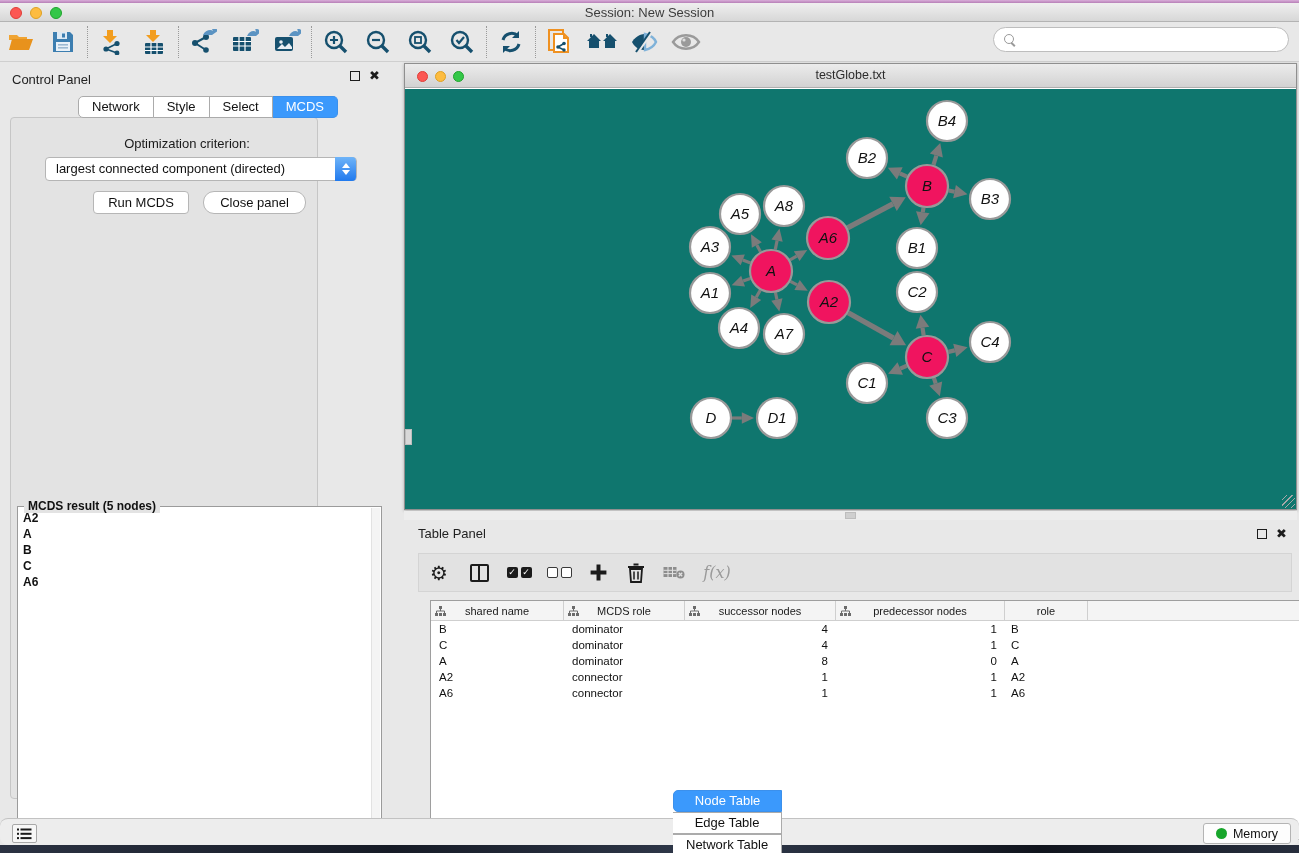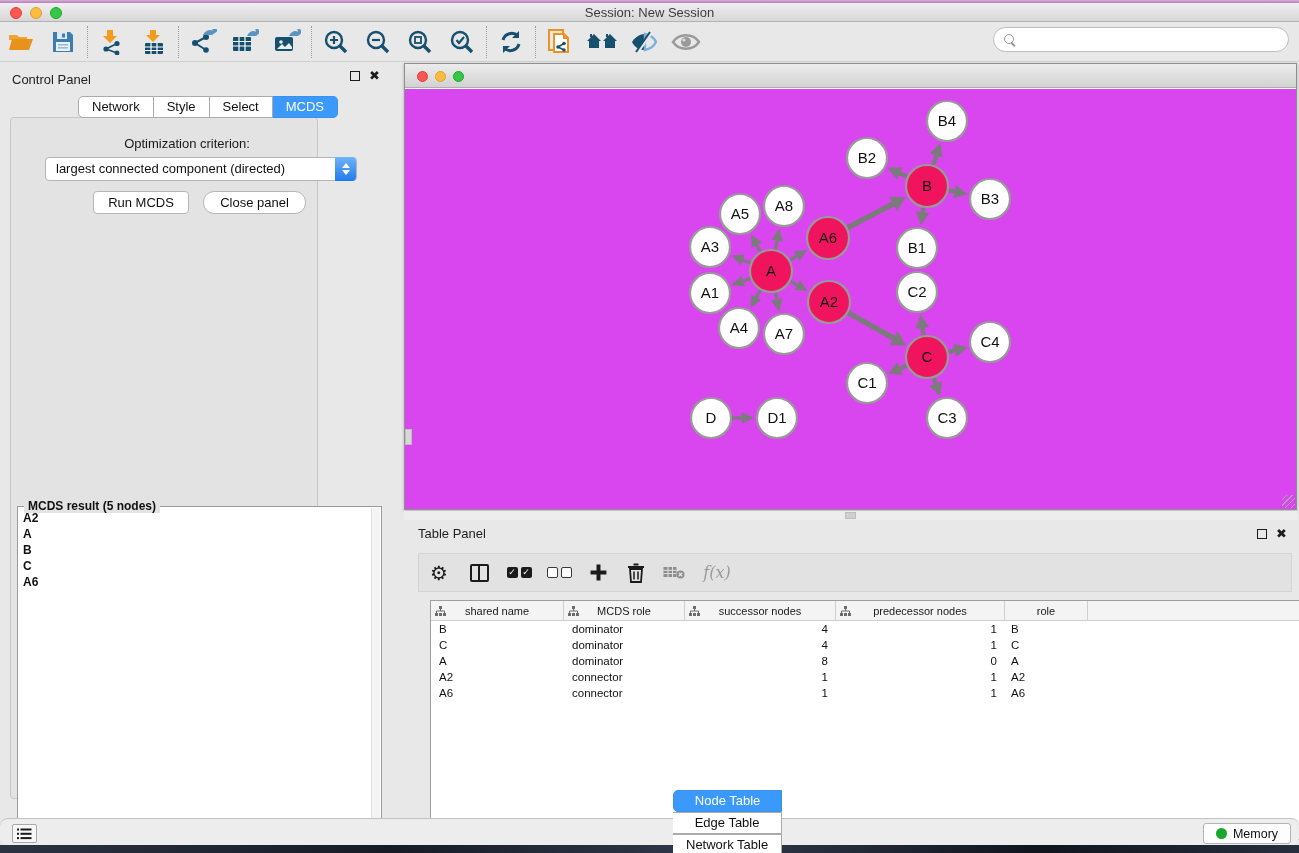--- a/index.html
+++ b/index.html
@@ -80,21 +80,21 @@
   .result-scroll { position:absolute; right:1px; top:1px; width:9px; bottom:1px; background:#f4f4f4; border-left:1px solid #e2e2e2; }
 
   
   .net-window { position:absolute; left:404px; top:63px; width:893px; height:447px;
     border:1px solid #8f8f8f; background:#fff; box-shadow:0 1px 3px rgba(0,0,0,.25); }
   .net-titlebar { position:absolute; left:0; top:0; right:0; height:24px;
     background:linear-gradient(#ececec,#d2d2d2); border-bottom:1px solid #aeaeae; }
   .net-titlebar .title { position:absolute; left:0; right:0; top:4px; text-align:center; font-size:12.5px; color:#2c2c2c; }
   .net-lights { position:absolute; left:12px; top:7px; display:flex; gap:7px; }
   .net-lights .light { width:11px; height:11px; }
-  .net-canvas { position:absolute; left:0; top:25px; right:0; bottom:0; background:#d946ef; overflow:hidden; }
+  .net-canvas { position:absolute; left:0; top:25px; right:0; bottom:0; background:#0f766e; overflow:hidden;font-style:italic; }
   .v-mini-scroll { position:absolute; left:0; top:340px; width:7px; height:16px;
     background:#d8d8d8; border:1px solid #bdbdbd; }
   .resize-grip { position:absolute; right:1px; bottom:1px; width:13px; height:13px;
     background:repeating-linear-gradient(135deg, transparent 0 3px, #a8a8a8 3px 4px); }
   .h-scroll { position:absolute; left:404px; top:511px; width:893px; height:9px; background:#ededed; }
   .h-scroll .thumb { position:absolute; left:441px; top:1px; width:11px; height:7px; background:#cfcfcf; border:1px solid #bdbdbd; }
 
   
   .table-panel { position:absolute; left:390px; top:520px; width:909px; height:298px; background:#e8e8e8; }
   .tp-header { position:absolute; left:28px; top:6px; font-size:13px; color:#222; }
@@ -327,20 +327,21 @@
       </div>
   </div>
 
   <div class="net-window">
     <div class="net-titlebar">
       <div class="net-lights">
         <span class="light red"></span>
         <span class="light yellow"></span>
         <span class="light green"></span>
       </div>
+      <div class="title">testGlobe.txt</div>
     </div>
     <div class="net-canvas">
       <svg id="net-svg" width="891" height="421">
           <line x1="345.30480533927783" y1="189.46384069730965" x2="338.1123114571555" y2="192.05785488430456" stroke="#7B7B7B" stroke-width="3.2"></line>
           <polygon points="326.6358853271187,196.196893816449 336.171712875855,186.6771042725168 340.052910038456,197.43860549609232" fill="#7B7B7B"></polygon>
           <line x1="385.4024967108029" y1="192.37029996611878" x2="392.07407359404255" y2="195.93614278302272" stroke="#7B7B7B" stroke-width="3.2"></line>
           <polygon points="402.8336399518514,201.68694549150678 389.3777956028517,200.98079192783146 394.7703515852334,190.89149363821397" fill="#7B7B7B"></polygon>
           <line x1="345.52754906265756" y1="173.94526520498002" x2="337.75592149974796" y2="170.88757567203197" stroke="#7B7B7B" stroke-width="3.2"></line>
           <polygon points="326.40301688903986,166.42085910388454 339.85015254645316,165.56473842832293 335.66169045304275,176.21041291574102" fill="#7B7B7B"></polygon>
           <line x1="355.230235352432" y1="201.1836432784806" x2="351.23162343610886" y2="208.30617075443107" stroke="#7B7B7B" stroke-width="3.2"></line>

